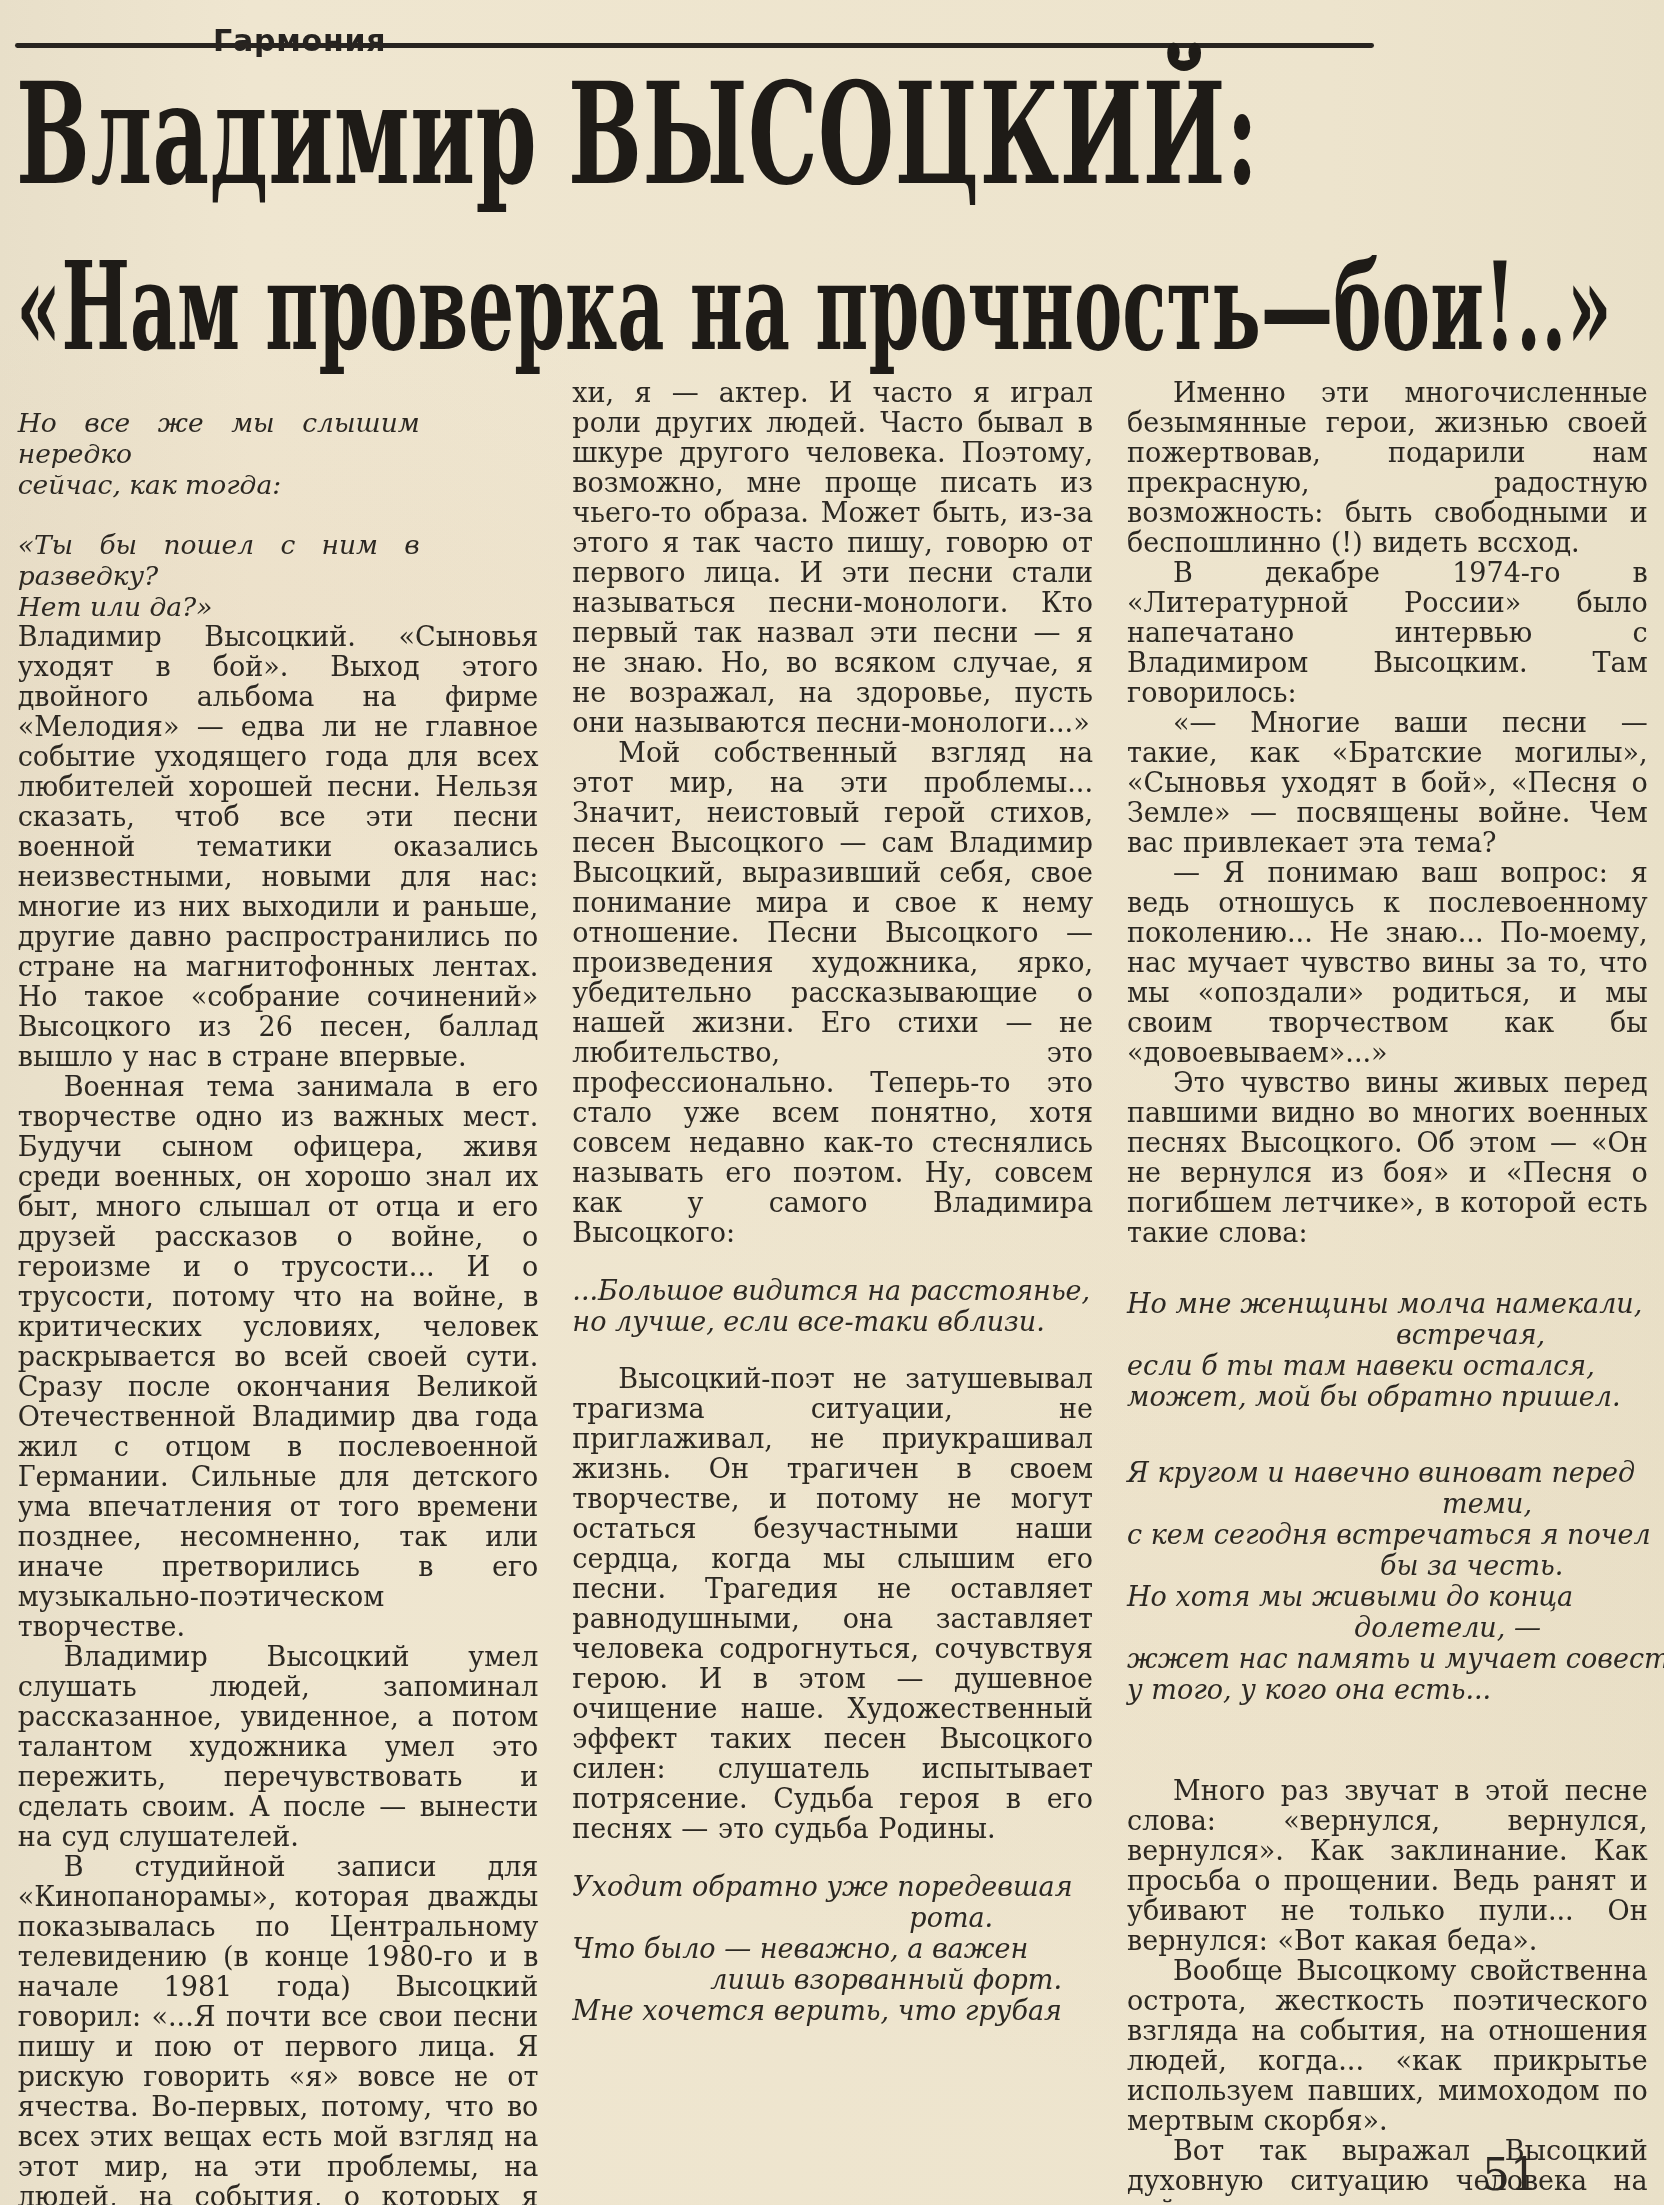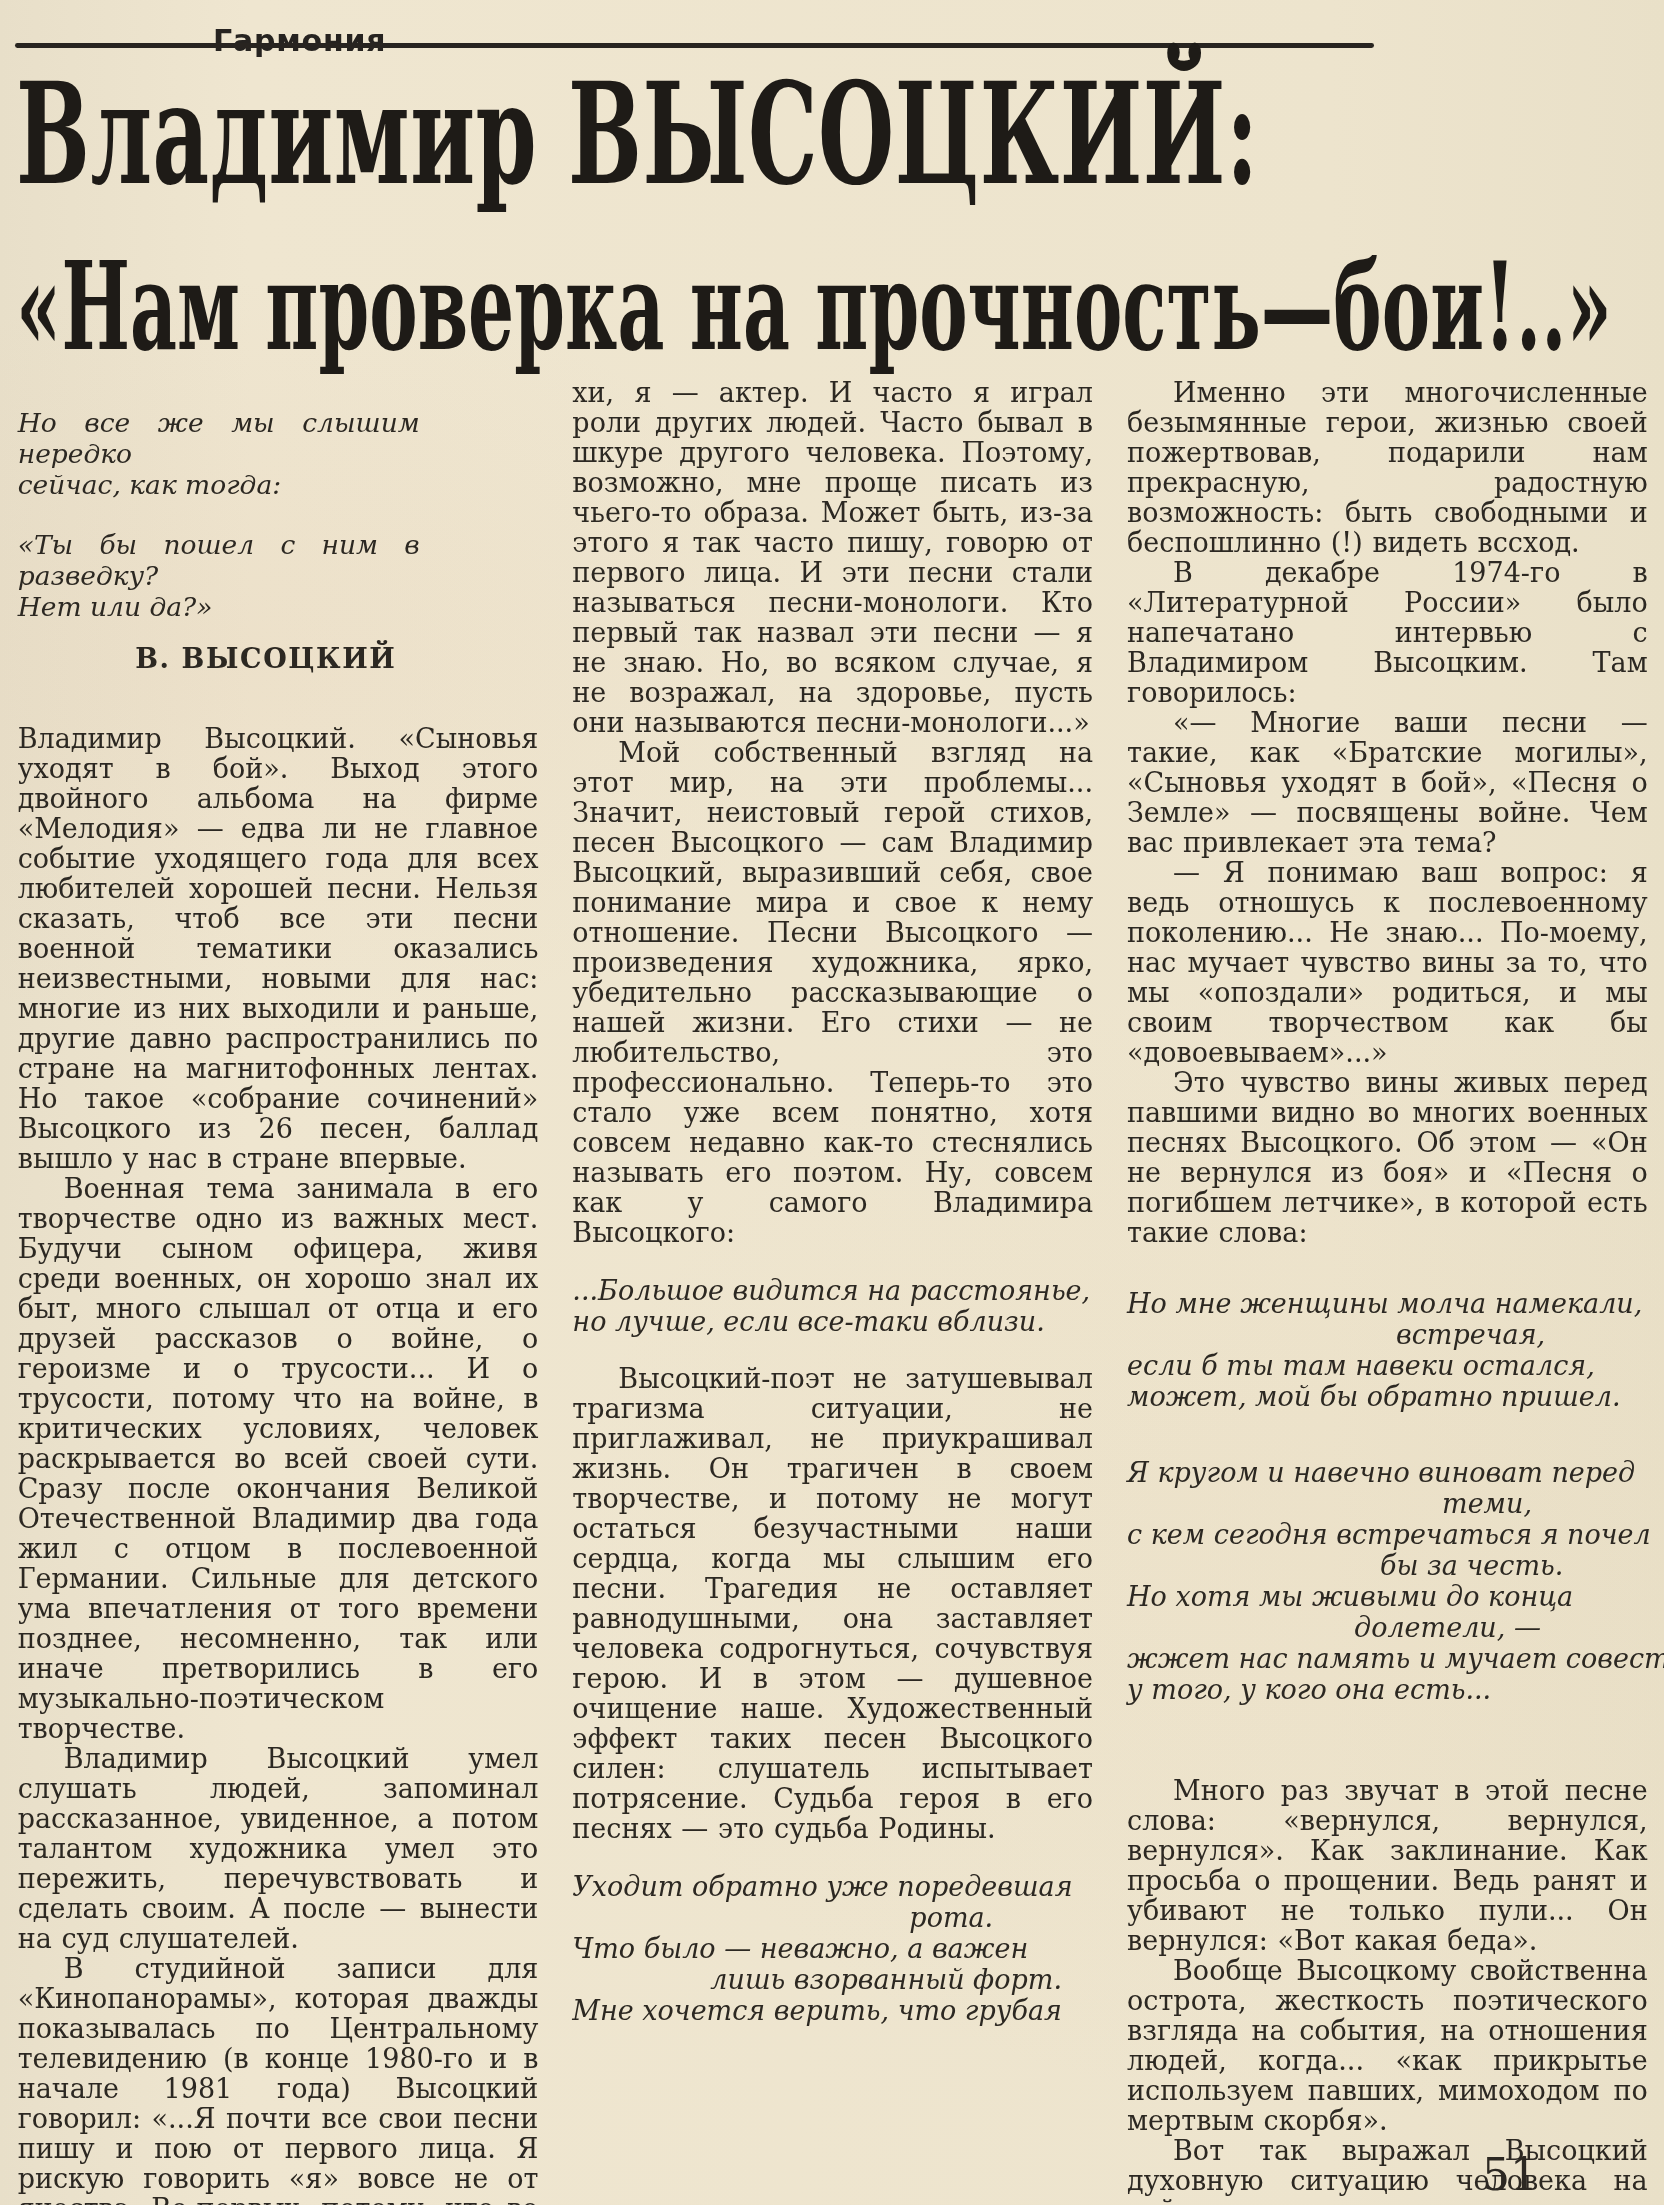--- a/index.html
+++ b/index.html
@@ -89,21 +89,20 @@
   </div>
 
   <div class="cols">
     <div class="col">
         <div class="epigraph">
           <div class="ep-line just">Но все же мы слышим нередко</div>
           <div class="ep-line">сейчас, как тогда:</div>
           <div class="ep-line just">«Ты бы пошел с ним в разведку?</div>
           <div class="ep-line">Нет или да?»</div>
         </div>
-        <div class="attribution">В. ВЫСОЦКИЙ</div>
         <p class="body-p noindent">Владимир Высоцкий. «Сыновья уходят в бой». Выход этого двойного альбома на фирме «Мелодия» — едва ли не главное событие уходящего года для всех любителей хорошей песни. Нельзя сказать, чтоб все эти песни военной тематики оказались неизвестными, новыми для нас: многие из них выходили и раньше, другие давно распространились по стране на магнитофонных лентах. Но такое «собрание сочинений» Высоцкого из 26 песен, баллад вышло у нас в стране впервые.</p>
         <p class="body-p">Военная тема занимала в его творчестве одно из важных мест. Будучи сыном офицера, живя среди военных, он хорошо знал их быт, много слышал от отца и его друзей рассказов о войне, о героизме и о трусости... И о трусости, потому что на войне, в критических условиях, человек раскрывается во всей своей сути. Сразу после окончания Великой Отечественной Владимир два года жил с отцом в послевоенной Германии. Сильные для детского ума впечатления от того времени позднее, несомненно, так или иначе претворились в его музыкально-поэтическом творчестве.</p>
         <p class="body-p">Владимир Высоцкий умел слушать людей, запоминал рассказанное, увиденное, а потом талантом художника умел это пережить, перечувствовать и сделать своим. А после — вынести на суд слушателей.</p>
         <p class="body-p">В студийной записи для «Кинопанорамы», которая дважды показывалась по Центральному телевидению (в конце 1980-го и в начале 1981 года) Высоцкий говорил: «...Я почти все свои песни пишу и пою от первого лица. Я рискую говорить «я» вовсе не от ячества. Во-первых, потому, что во всех этих вещах есть мой взгляд на этот мир, на эти проблемы, на людей, на события, о которых я пишу. Мой, только мой собственный взгляд. И еще из-за того, что, в отличие от моих собратьев, которые пишут сти-</p>
       </div>
     <div class="col">
         <p class="body-p noindent">хи, я — актер. И часто я играл роли других людей. Часто бывал в шкуре другого человека. Поэтому, возможно, мне проще писать из чьего-то образа. Может быть, из-за этого я так часто пишу, говорю от первого лица. И эти песни стали называться песни-монологи. Кто первый так назвал эти песни — я не знаю. Но, во всяком случае, я не возражал, на здоровье, пусть они называются песни-монологи...»</p>
         <p class="body-p">Мой собственный взгляд на этот мир, на эти проблемы... Значит, неистовый герой стихов, песен Высоцкого — сам Владимир Высоцкий, выразивший себя, свое понимание мира и свое к нему отношение. Песни Высоцкого — произведения художника, ярко, убедительно рассказывающие о нашей жизни. Его стихи — не любительство, это профессионально. Теперь-то это стало уже всем понятно, хотя совсем недавно как-то стеснялись называть его поэтом. Ну, совсем как у самого Владимира Высоцкого:</p>
         <div class="verse">
           <div class="verse-line" style="padding-left: 0px;">...Большое видится на расстоянье,</div>

